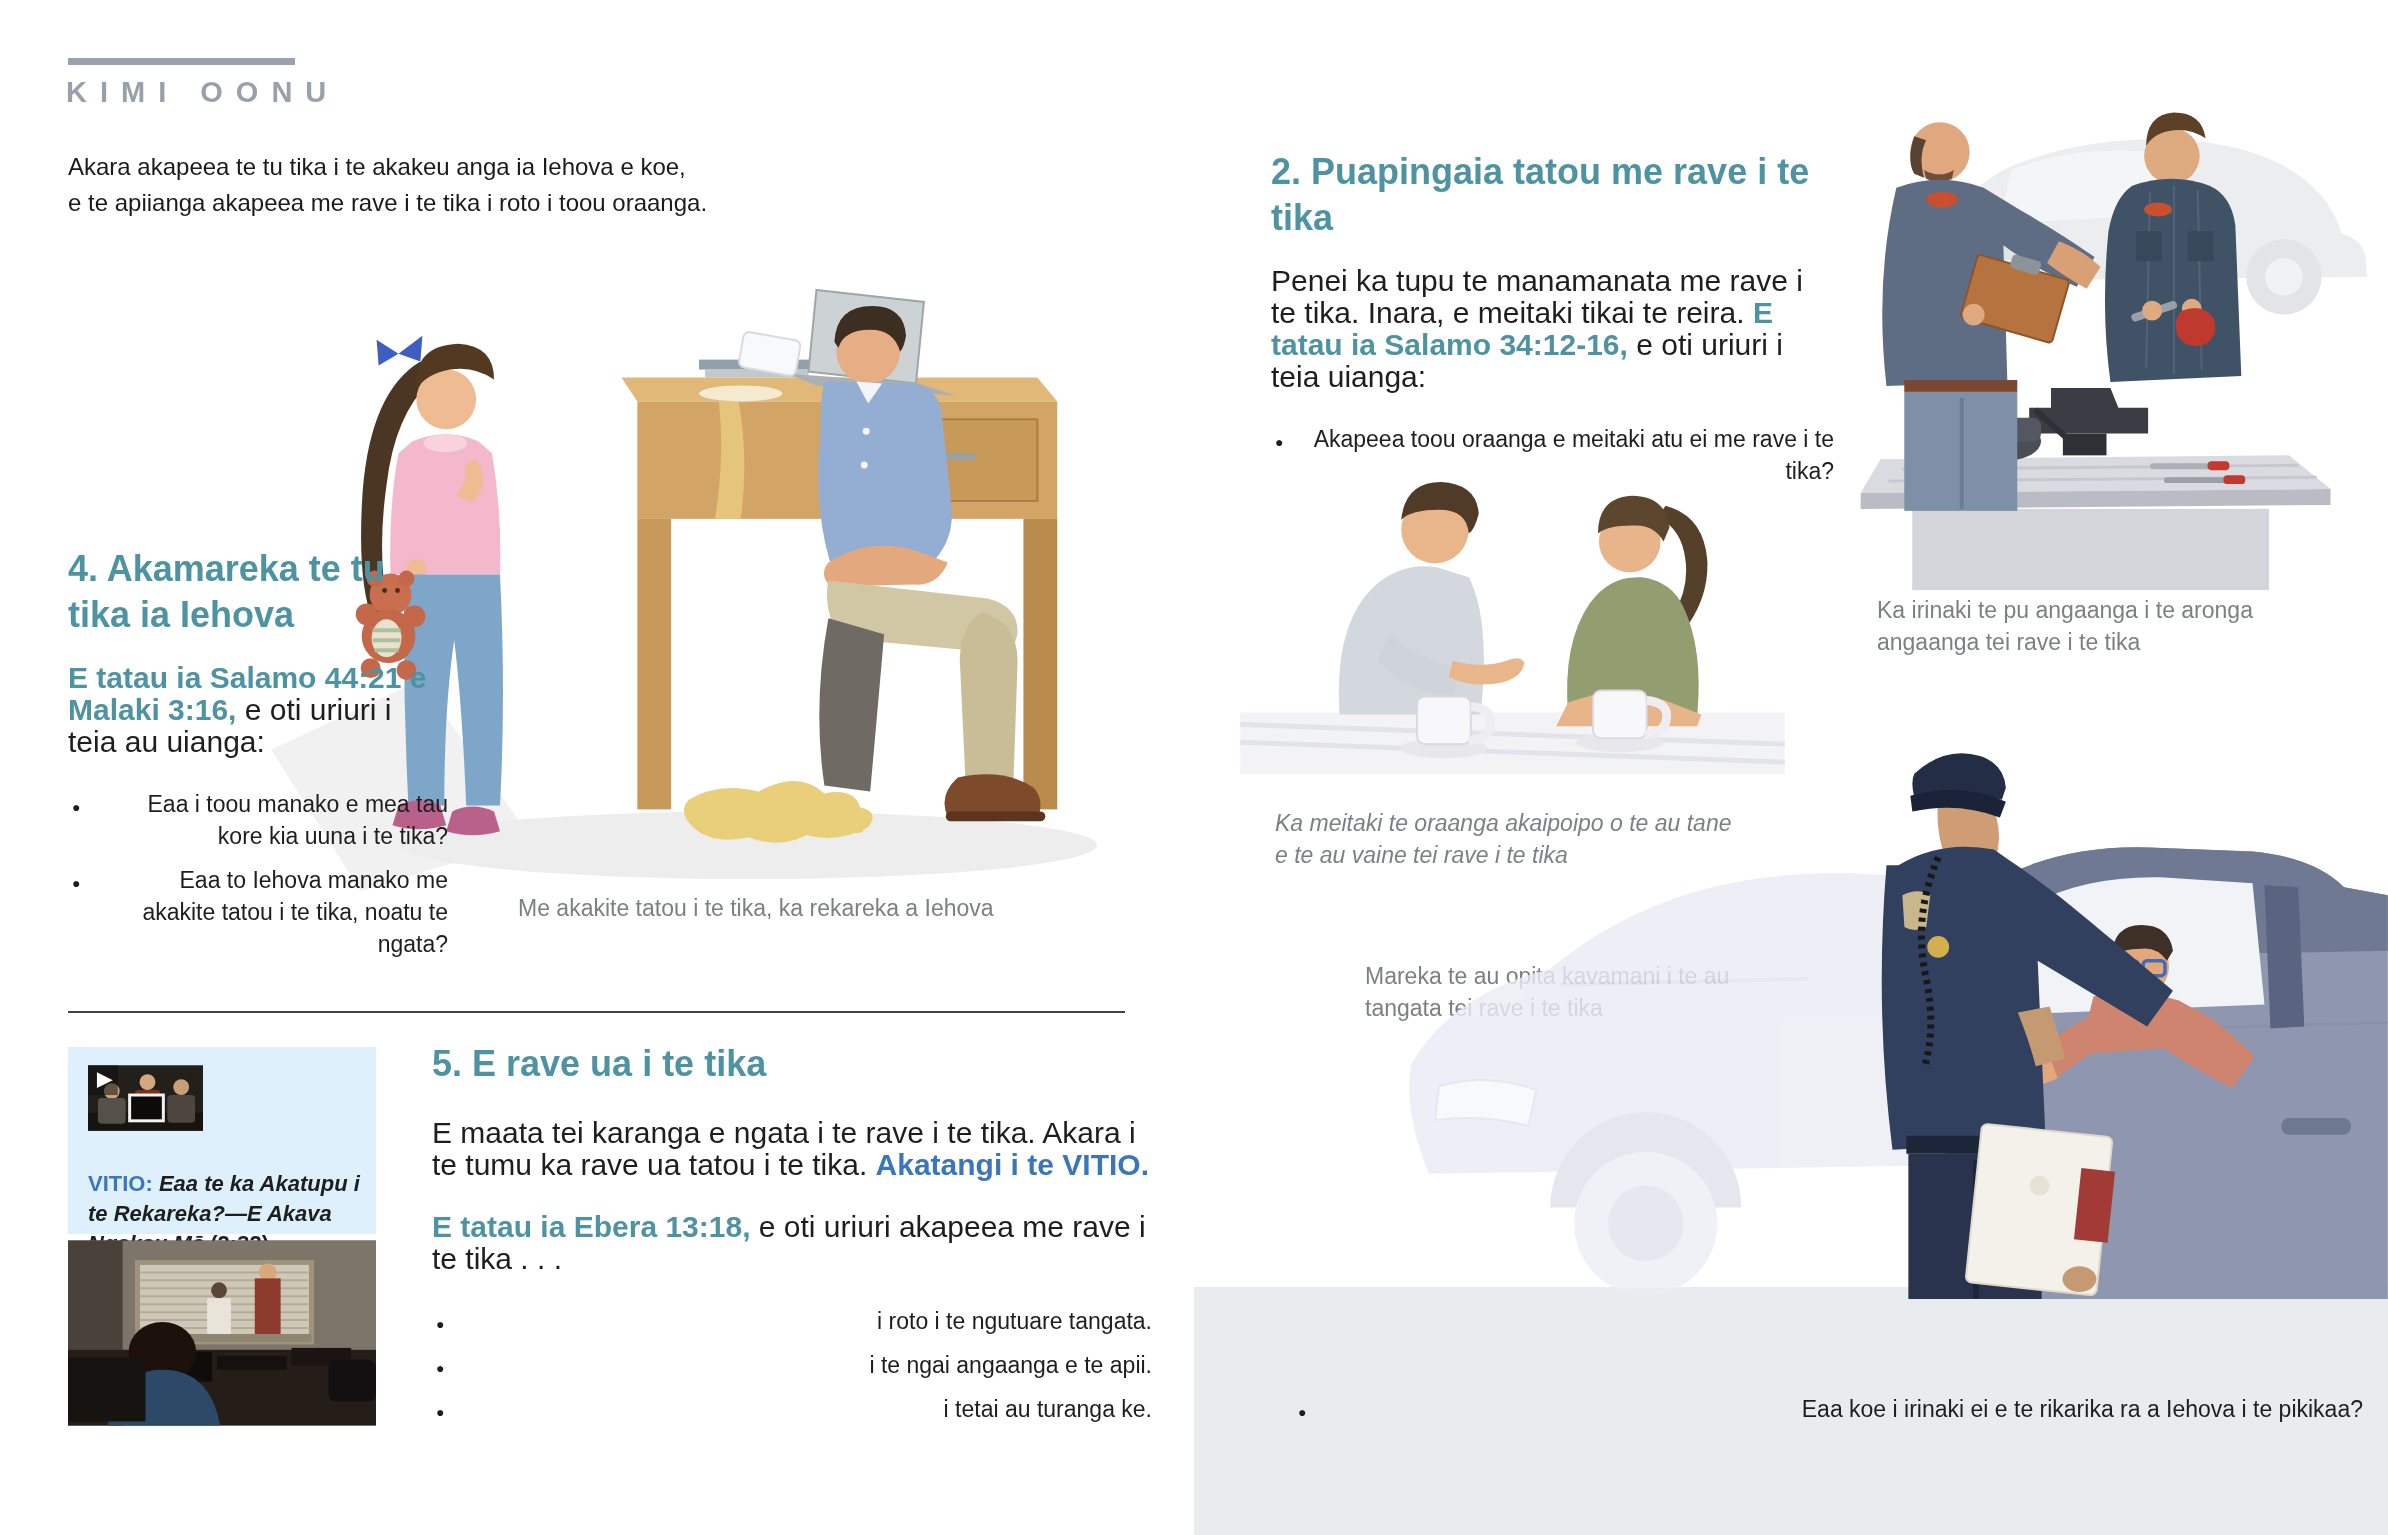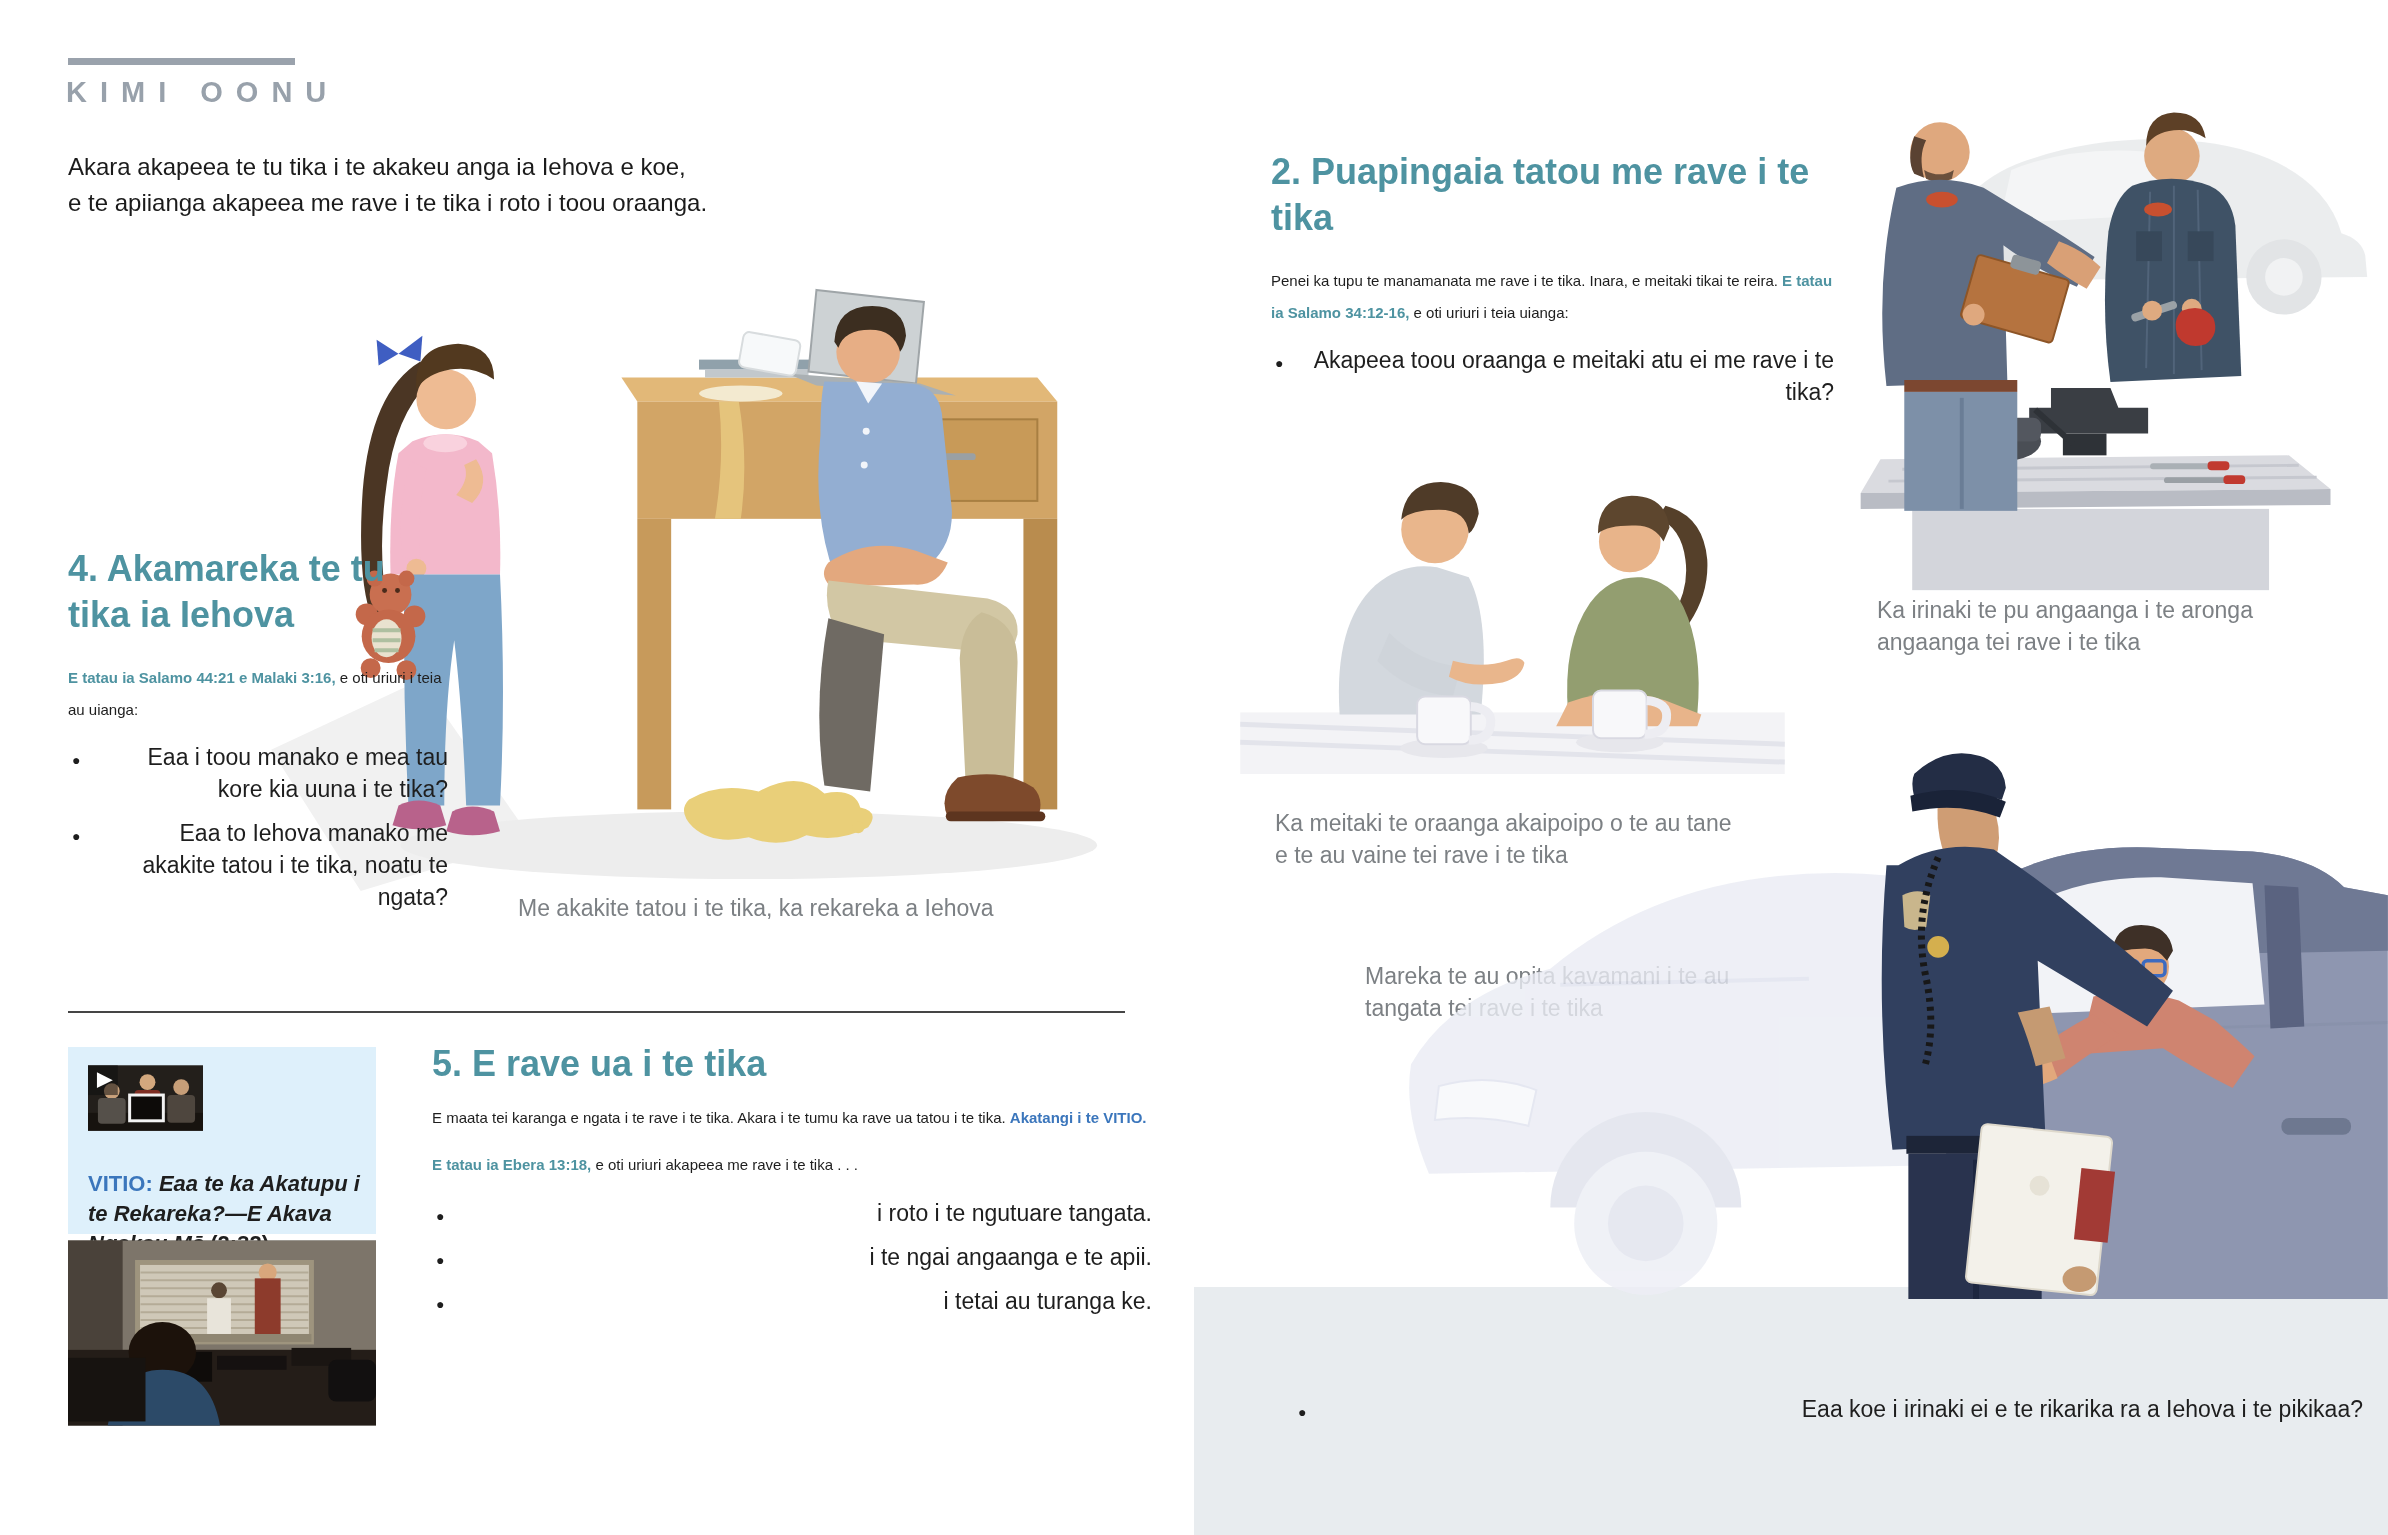--- a/index.html
+++ b/index.html
@@ -9,21 +9,21 @@
 
   
   .kicker-bar{left:68px;top:58px;width:227px;height:7px;background:#9aa2ac;}
   .kicker{left:66px;top:76px;font-size:29px;font-weight:700;letter-spacing:13px;color:#98a1ab;}
 
   
   .intro{left:68px;top:149px;width:955px;font-size:24px;line-height:36px;color:#1b1b1b;}
 
   
   .sec-title{color:#4e93a1;font-weight:700;font-size:36px;line-height:46px;}
-  .body-p{font-size:15px;line-height:32px;color:#1e1e1e;}
+  .body-p{font-size:30px;line-height:32px;color:#1e1e1e;}
   .scripture{color:#4e93a1;font-weight:700;}
   .linkblue{color:#3b76bc;font-weight:700;}
   ul.dots{margin:14px 0 0 0;padding:0 0 0 34px;list-style:none;text-align:right;}
   ul.dots li{position:relative;font-size:23px;line-height:32px;margin-bottom:12px;}
   ul.dots li::before{content:"●";position:absolute;left:-30px;top:3px;font-size:14px;color:#1e1e1e;}
 
   
   .caption{font-size:23px;line-height:32px;color:#7c8084;}
 
   
@@ -48,21 +48,21 @@
   
   .s5{left:432px;top:1041px;width:720px;}
   .s5 .body-p{}
   .s5 ul.dots{margin-top:16px;}
 
   
   .s6{left:1271px;top:149px;width:563px;}
   .s6 .body-p{margin-top:24px;}
 
   .mech-caption{left:1877px;top:594px;width:450px;}
-  .couple-caption{left:1275px;top:807px;width:468px;}
+  .couple-caption{left:1275px;top:807px;width:468px;font-style:italic;}
   .police-caption{left:1365px;top:960px;width:390px;}
 
   
   .desk-illo{left:271px;top:282px;width:864px;height:609px;}
   .mech-illo{left:1823px;top:60px;width:565px;height:531px;}
   .couple-illo{left:1240px;top:464px;width:545px;height:310px;}
   .police-illo{left:1381px;top:736px;width:1007px;height:563px;z-index:3;}
 
   
   .quote-box{left:1194px;top:1287px;width:1194px;height:249px;background:#e8ecef;z-index:1;}

